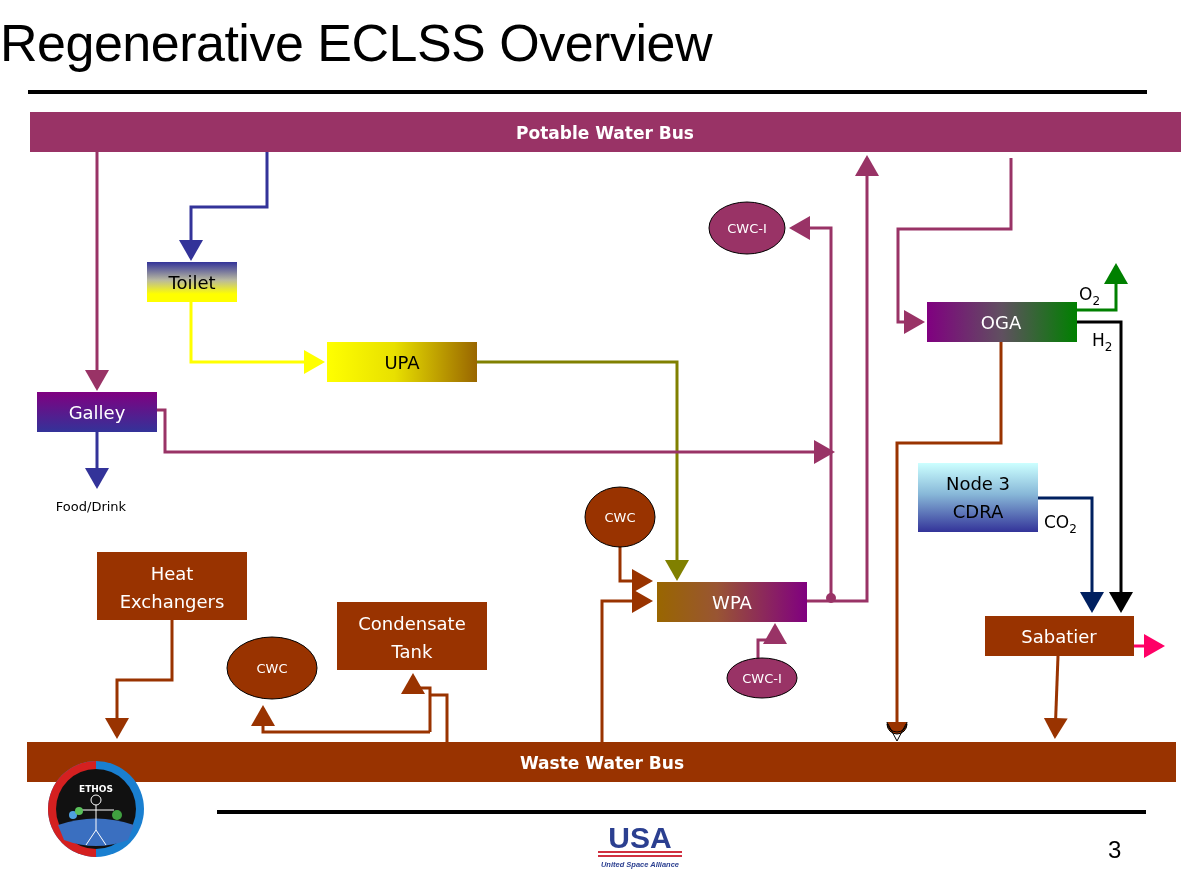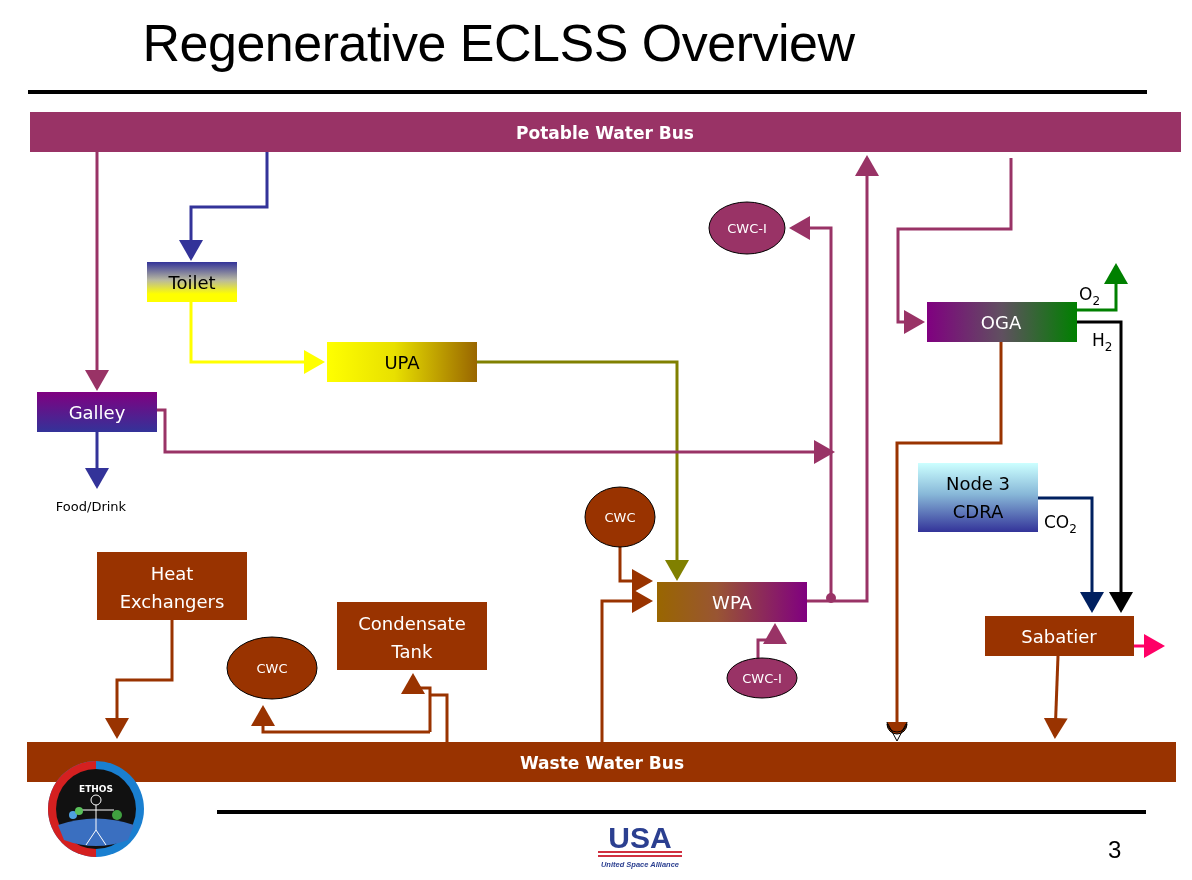--- a/index.html
+++ b/index.html
@@ -1,17 +1,17 @@
 <!DOCTYPE html>
 <html><head>
 <meta charset="utf-8">
 <style>
   html, body { margin:0; padding:0; background:#ffffff; }
   body { width:1192px; height:880px; position:relative; overflow:hidden; font-family:"DejaVu Sans", sans-serif; }
-  #slide-title { position:absolute; left:0; top:8px; width:997px; text-align:center; font-family:"Liberation Sans", sans-serif; font-size:52px; color:#000; line-height:70px; letter-spacing:-0.5px; }
+  #slide-title { position:absolute; left:0; top:8px; width:997px; font-family:"Liberation Sans", sans-serif; font-size:52px; color:#000; line-height:70px; letter-spacing:-0.5px; }
   svg#diagram { position:absolute; left:0; top:0; }
   .lbl { font-family:"DejaVu Sans", sans-serif; }
   #page-number { position:absolute; left:1108px; top:836px; font-family:"Liberation Sans", sans-serif; font-size:24px; color:#000; }
 </style>
 </head>
 <body>
 
 <div id="slide-title">Regenerative ECLSS Overview</div>
 
 <svg id="diagram" width="1192" height="880" viewBox="0 0 1192 880" xmlns="http://www.w3.org/2000/svg">

